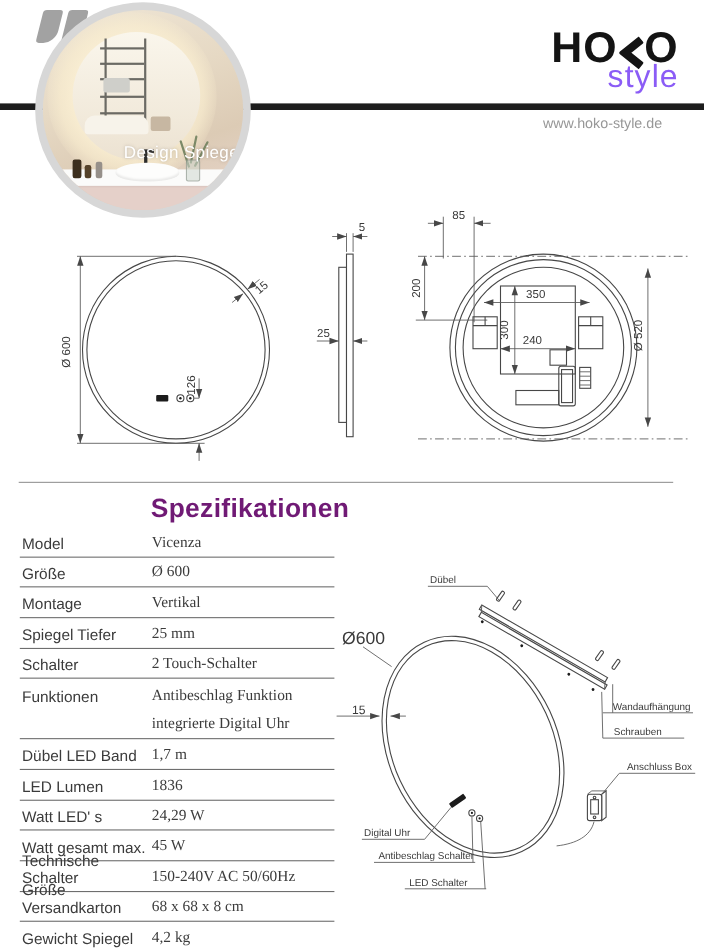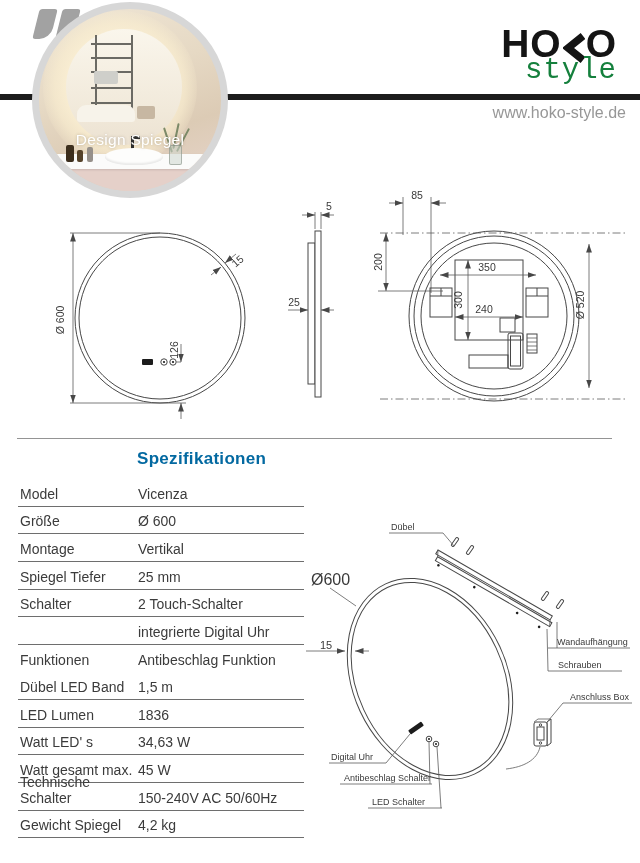--- a/index.html
+++ b/index.html
@@ -27,47 +27,47 @@
   .counter{left:0;top:145px;width:182px;height:15px;background:#fbfbfa;box-shadow:0 1px 2px rgba(0,0,0,.12);}
   .wallbottom{left:0;top:159px;width:182px;height:23px;background:#e5d0c9;}
   .sink{left:66px;top:139px;width:58px;height:17px;background:#fdfdfc;border-radius:50% 50% 45% 45%;box-shadow:inset 0 -2px 2px rgba(0,0,0,.08);}
   .faucet{left:92px;top:127px;width:3px;height:14px;background:#2c2c2c;}
   .faucet-top{left:92px;top:127px;width:9px;height:2.5px;background:#2c2c2c;}
   .bottle1{left:27px;top:136px;width:8px;height:17px;background:#3c2e1d;border-radius:2px;}
   .bottle2{left:38px;top:141px;width:6px;height:12px;background:#55422a;border-radius:2px;}
   .bottle3{left:48px;top:138px;width:6px;height:15px;background:#96908а;background:#96908a;border-radius:2px;}
   .vase{left:130px;top:136px;width:11px;height:18px;background:rgba(205,215,205,.55);border:1px solid rgba(120,130,120,.5);border-radius:2px;}
   .sprig{width:2px;height:26px;background:#7c8a68;border-radius:2px;}
-  .caption{left:0;top:122px;width:182px;text-align:center;font-size:15.5px;color:#fff;
+  .caption{left:0;top:122px;width:182px;text-align:right;font-size:15.5px;color:#fff;
            letter-spacing:.3px;text-shadow:0 0 3px rgba(90,80,70,.35);}
   .logo{position:absolute;right:23px;top:24px;z-index:2;text-align:right;width:220px;}
   .logo-main{display:flex;justify-content:flex-end;align-items:flex-end;
              font-size:39px;font-weight:bold;color:#141414;letter-spacing:1px;line-height:1;}
   .logo-k{margin:0 1px;}
-  .logo-sub{font-size:29px;font-weight:300;color:#15803d;letter-spacing:1px;line-height:1;margin-top:-7px;font-family:Liberation Mono, monospace;}
-  .website{position:absolute;right:14px;top:104px;font-size:16px;color:#979797;z-index:2;}
+  .logo-sub{font-size:29px;font-weight:300;color:#8b5cf6;letter-spacing:1px;line-height:1;margin-top:-7px;}
+  .website{position:absolute;right:38px;top:104px;font-size:13px;color:#979797;z-index:2;}
 
   
   svg text{font-family:"Liberation Sans",sans-serif;fill:#3a3a3a;}
   .ln{stroke:#474747;stroke-width:1;fill:none;}
   .lnf{stroke:#474747;stroke-width:1;fill:#fff;}
   .thin{stroke:#5c5c5c;stroke-width:.8;fill:none;}
   .dashdot{stroke:#5c5c5c;stroke-width:.8;fill:none;stroke-dasharray:8 3 1.5 3;}
   .dk{fill:#1c1c1c;stroke:none;}
 
   .divider{position:absolute;left:17px;top:438px;width:595px;border-top:1.6px solid #949494;}
 
   
-  .specs-title{position:absolute;left:137px;top:449px;font-size:17px;font-weight:bold;color:#0369a1;letter-spacing:.3px;}
+  .specs-title{position:absolute;left:137px;top:449px;font-size:24px;font-weight:bold;color:#701a75;letter-spacing:.3px;}
   .specs-table{position:absolute;left:18px;top:479px;width:286px;}
   .spec-row{height:27.65px;display:flex;align-items:flex-end;box-sizing:border-box;
             padding:0 0 4px 2px;border-bottom:1px solid #6e6e6e;font-size:14px;color:#3b3b3b;}
   .spec-row.no-line{border-bottom:none;}
   .spec-label{width:118px;flex:none;}
-  .spec-value{flex:1;}
+  .spec-value{flex:1;font-family:Liberation Serif, serif;}
 </style>
 </head>
 <body>
 
 <div class="page">
 
   <div class="topbar"></div>
 
   <div class="quote">
     <span></span>
@@ -224,47 +224,51 @@
         <span class="spec-value">Vertikal</span>
       </div>
       <div class="spec-row">
         <span class="spec-label">Spiegel Tiefer</span>
         <span class="spec-value">25 mm</span>
       </div>
       <div class="spec-row">
         <span class="spec-label">Schalter</span>
         <span class="spec-value">2 Touch-Schalter</span>
       </div>
-      <div class="spec-row">
-        <span class="spec-label"></span>
-        <span class="spec-value">integrierte Digital Uhr</span>
-      </div>
       <div class="spec-row no-line">
         <span class="spec-label">Funktionen</span>
         <span class="spec-value">Antibeschlag Funktion</span>
       </div>
       <div class="spec-row">
+        <span class="spec-label"></span>
+        <span class="spec-value">integrierte Digital Uhr</span>
+      </div>
+      <div class="spec-row">
         <span class="spec-label">Dübel LED Band</span>
-        <span class="spec-value">1,5 m</span>
+        <span class="spec-value">1,7 m</span>
       </div>
       <div class="spec-row">
         <span class="spec-label">LED Lumen</span>
         <span class="spec-value">1836</span>
       </div>
       <div class="spec-row">
         <span class="spec-label">Watt LED' s</span>
-        <span class="spec-value">34,63 W</span>
+        <span class="spec-value">24,29 W</span>
       </div>
       <div class="spec-row">
         <span class="spec-label">Watt gesamt max.</span>
         <span class="spec-value">45 W</span>
       </div>
       <div class="spec-row">
         <span class="spec-label">Technische Schalter</span>
         <span class="spec-value">150-240V AC 50/60Hz</span>
+      </div>
+      <div class="spec-row">
+        <span class="spec-label">Größe Versandkarton</span>
+        <span class="spec-value">68 x 68 x 8 cm</span>
       </div>
       <div class="spec-row">
         <span class="spec-label">Gewicht Spiegel</span>
         <span class="spec-value">4,2 kg</span>
       </div>
     </div>
 
   <svg style="position:absolute;left:295px;top:515px;" width="345" height="300" viewBox="295 515 345 300">
     <g transform="rotate(-25 430 679)">
       <ellipse class="ln" cx="430" cy="679" rx="77" ry="105"></ellipse>

